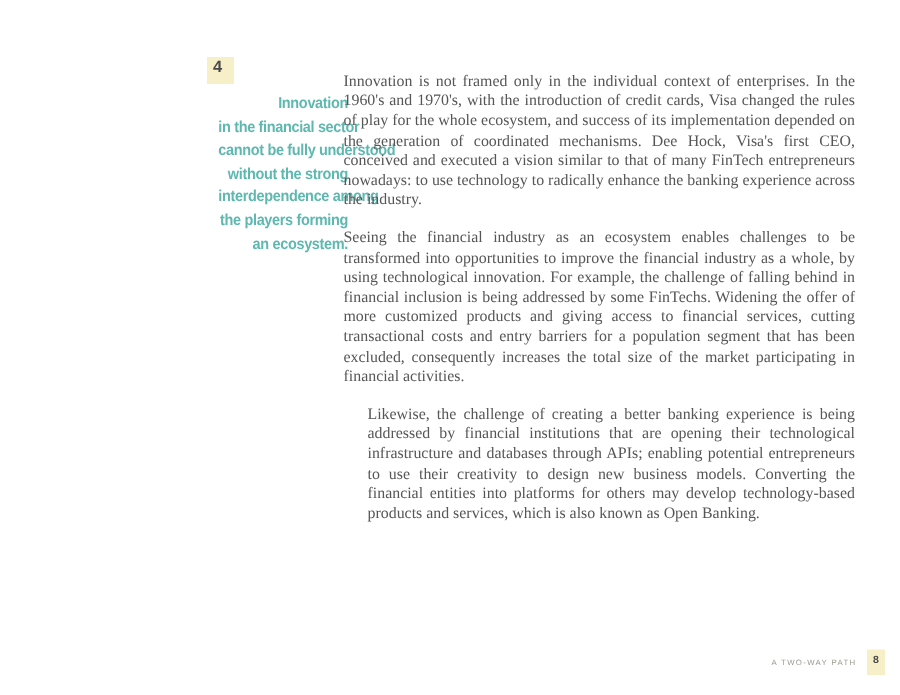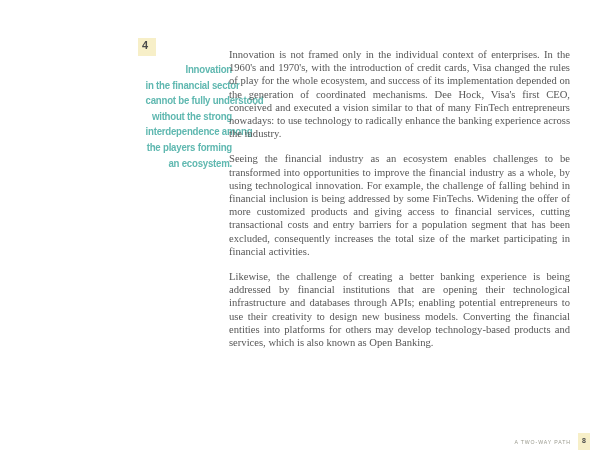--- a/index.html
+++ b/index.html
@@ -76,20 +76,21 @@
     font-family: Liberation Serif, serif;
     font-size: 10.6px;
     line-height: 13.2px;
     color: #565656;
     text-align: justify;
     text-justify: inter-word;
     hyphens: none;
   }
   .body-col p:last-child {
     margin-bottom: 0;
+    margin-left: 16px;
   }
 
   
   .footer {
     position: absolute;
     right: 10px;
     bottom: 13px;
     display: flex;
     align-items: center;
     gap: 7px;

